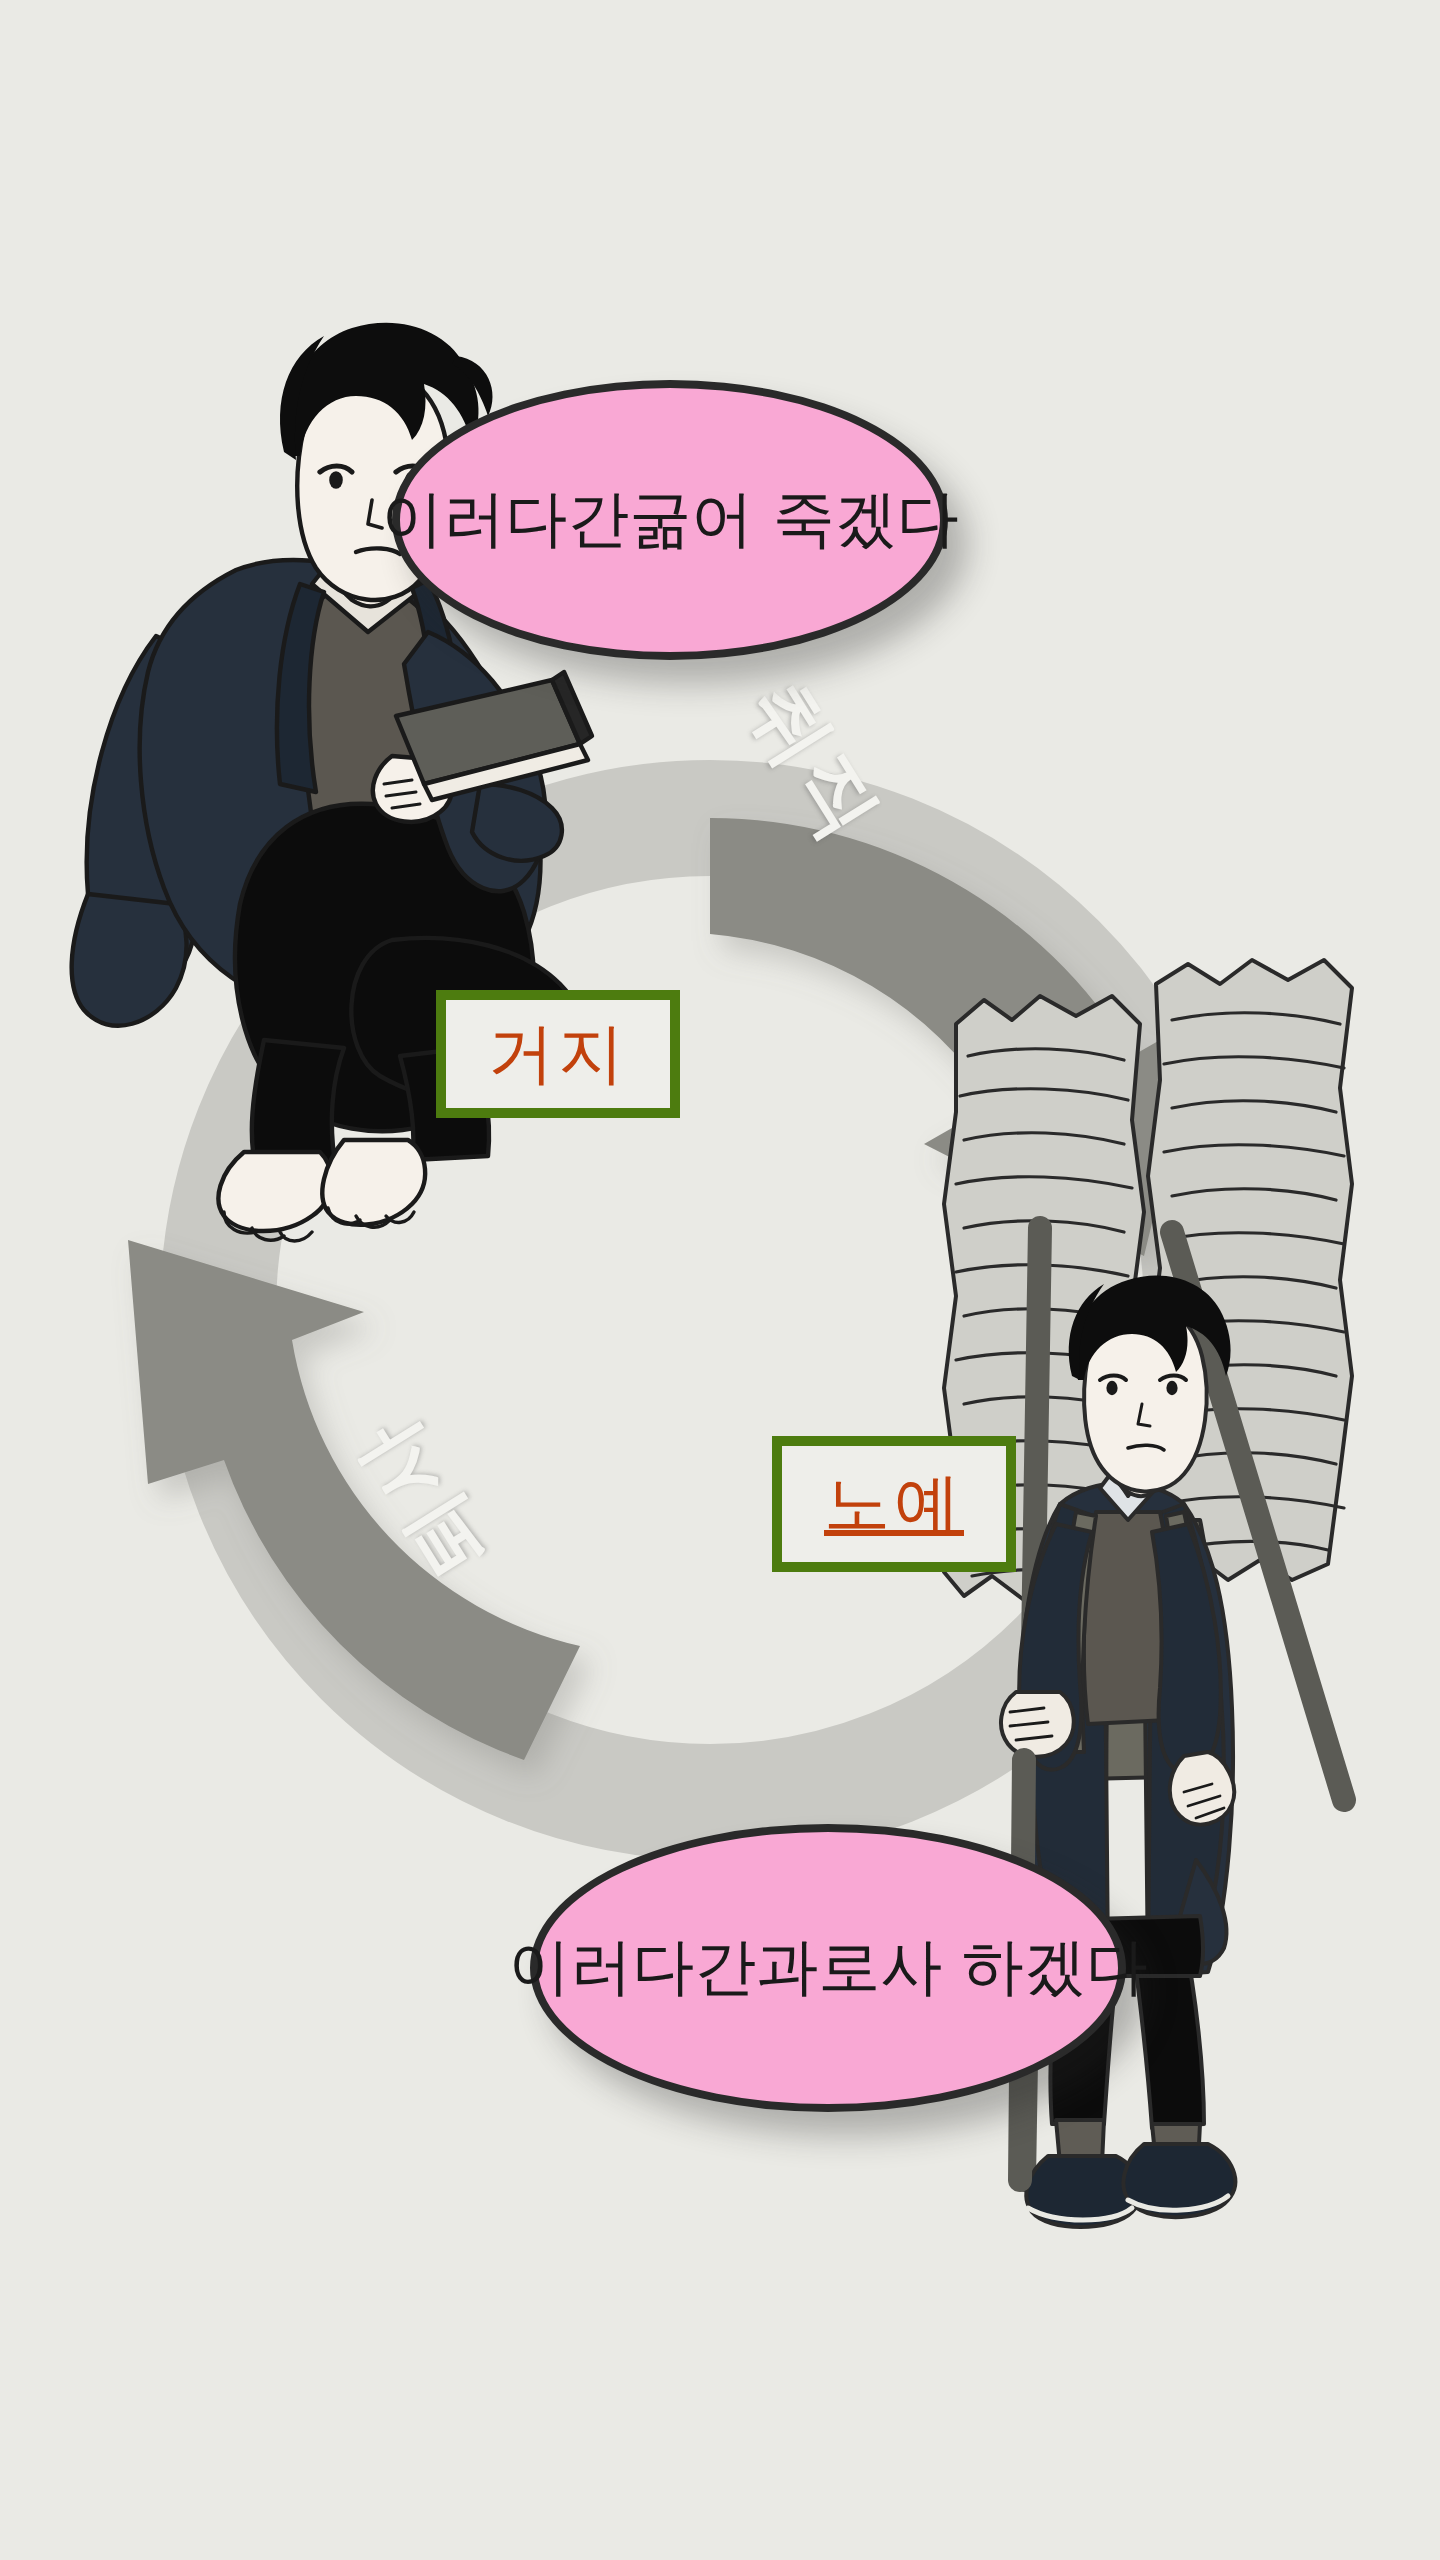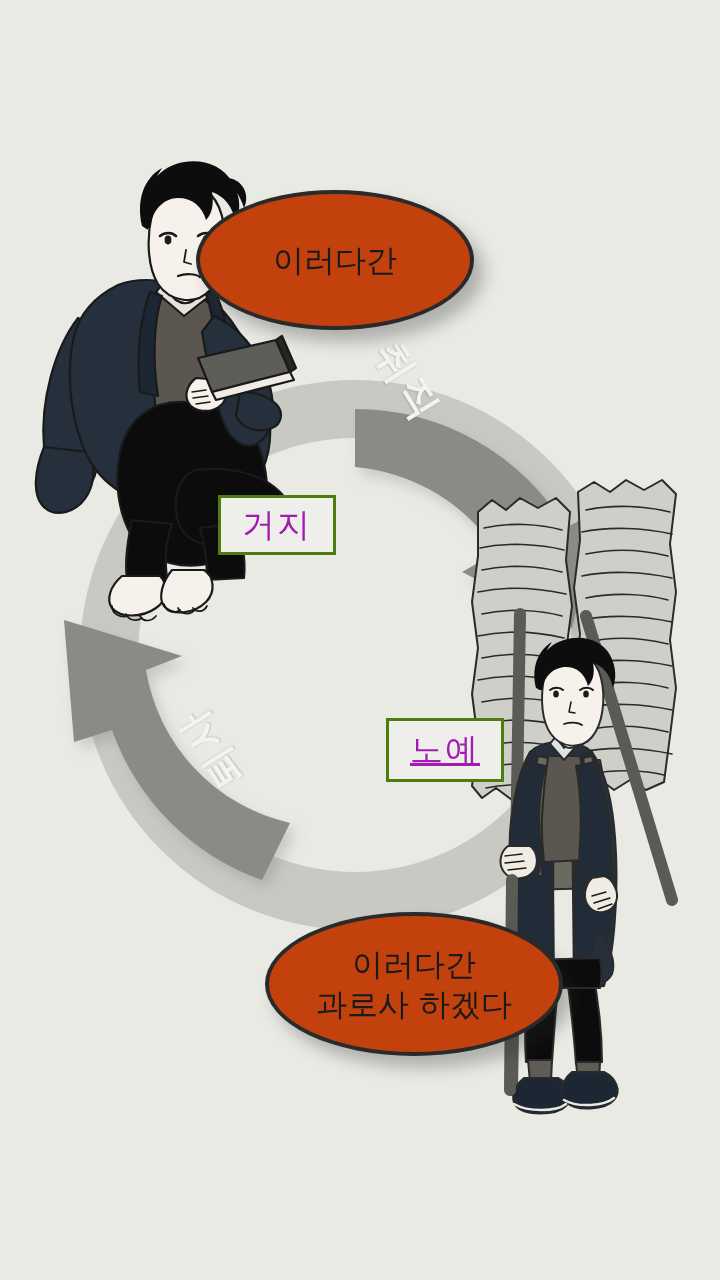--- a/index.html
+++ b/index.html
@@ -14,47 +14,47 @@
     background: #eaeae5;
     overflow: hidden;
     font-family: "DejaVu Sans", "Liberation Sans", sans-serif;
   }
   .layer { position: absolute; top: 0; left: 0; width: 720px; height: 1280px; }
 
   
   .bubble {
     position: absolute;
     border-radius: 50%;
-    background: #c2410c;
+    background: #f9a8d4;
     border: 4px solid #2a2a2a;
     box-shadow: 10px 12px 16px rgba(40,40,40,0.30);
     display: flex;
-    flex-direction: column;
+    flex-direction: row;
     align-items: center;
     justify-content: center;
     text-align: center;
     color: #1a1a1a;
   }
   .bubble .line { white-space: nowrap; line-height: 1.30; }
 
   #bubble-top {
     left: 196px; top: 190px; width: 270px; height: 132px;
     font-size: 31px;
   }
   #bubble-bottom {
     left: 265px; top: 912px; width: 290px; height: 136px;
     font-size: 31px;
   }
 
   
   .label-box {
     position: absolute;
     background: #eeeeea;
-    border: 3px solid #4d7c0f;
-    color: #a21caf;
+    border: 5px solid #4d7c0f;
+    color: #c2410c;
     display: flex;
     align-items: center;
     justify-content: center;
     font-size: 33px;
     letter-spacing: 2px;
   }
   #label-beggar  { left: 218px; top: 495px; width: 112px; height: 54px; }
   #label-slave   { left: 386px; top: 718px; width: 112px; height: 58px; text-decoration: underline; }
 
   
@@ -330,20 +330,21 @@
   </svg>
 
   <div class="arrow-caption" id="caption-job">취직</div>
   <div class="arrow-caption" id="caption-quit">퇴사</div>
 
   <div class="label-box" id="label-beggar">거지</div>
   <div class="label-box" id="label-slave">노예</div>
 
   <div class="bubble" id="bubble-top">
     <div class="line">이러다간</div>
+    <div class="line">굶어 죽겠다</div>
   </div>
 
   <div class="bubble" id="bubble-bottom">
     <div class="line">이러다간</div>
     <div class="line">과로사 하겠다</div>
   </div>
 
 </div>
 
 </body></html>

